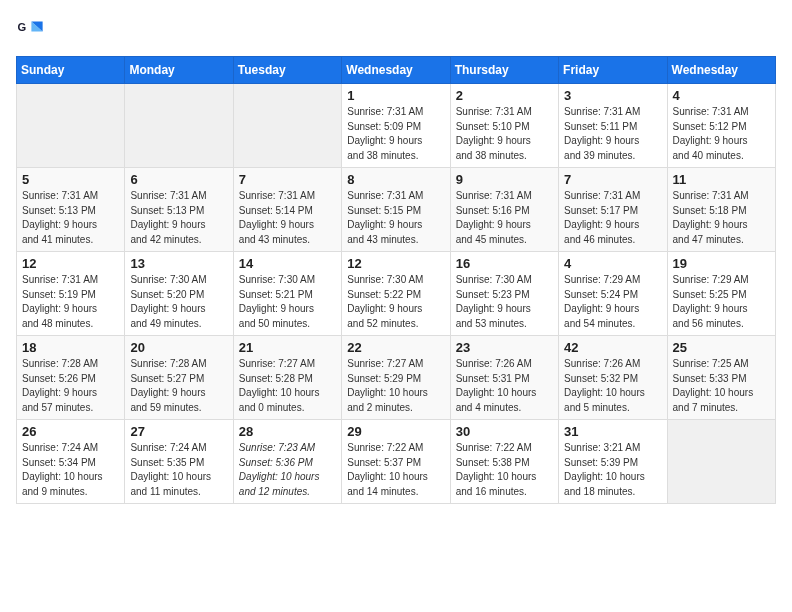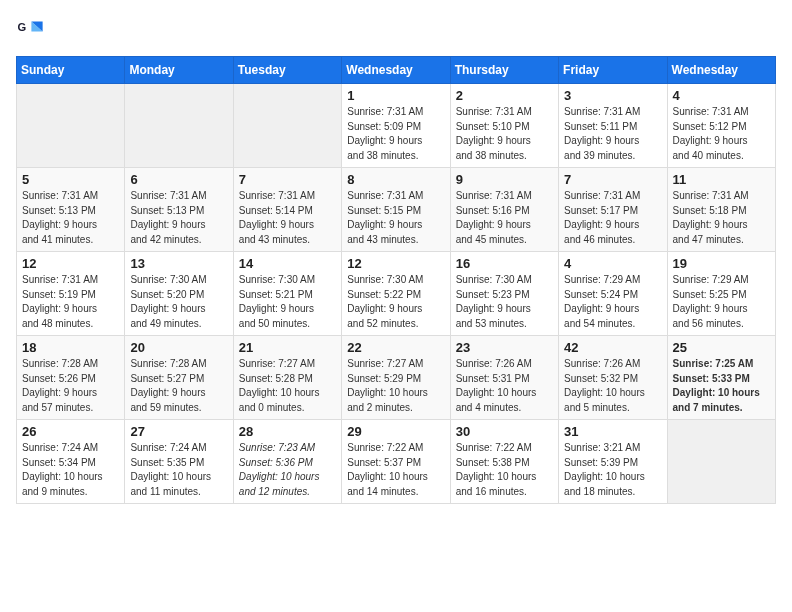--- a/index.html
+++ b/index.html
@@ -297,21 +297,21 @@
         </td>
         <td>
           <div class="day-num">42</div>
           <div class="day-info" style="white-space: pre-line;">Sunrise: 7:26 AM
 Sunset: 5:32 PM
 Daylight: 10 hours
 and 5 minutes.</div>
         </td>
         <td>
           <div class="day-num">25</div>
-          <div class="day-info" style="white-space: pre-line; font-weight: bold;">Sunrise: 7:25 AM
+          <div class="day-info" style="white-space: pre-line;">Sunrise: 7:25 AM
 Sunset: 5:33 PM
 Daylight: 10 hours
 and 7 minutes.</div>
         </td>
       </tr>
       <tr>
         <td>
           <div class="day-num">26</div>
           <div class="day-info" style="white-space: pre-line;">Sunrise: 7:24 AM
 Sunset: 5:34 PM

